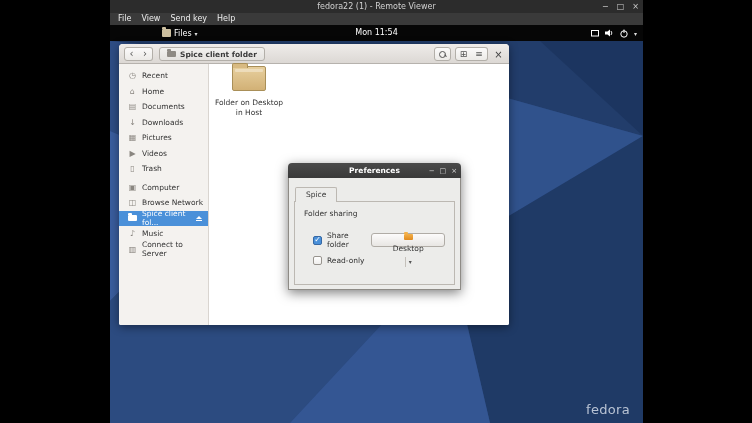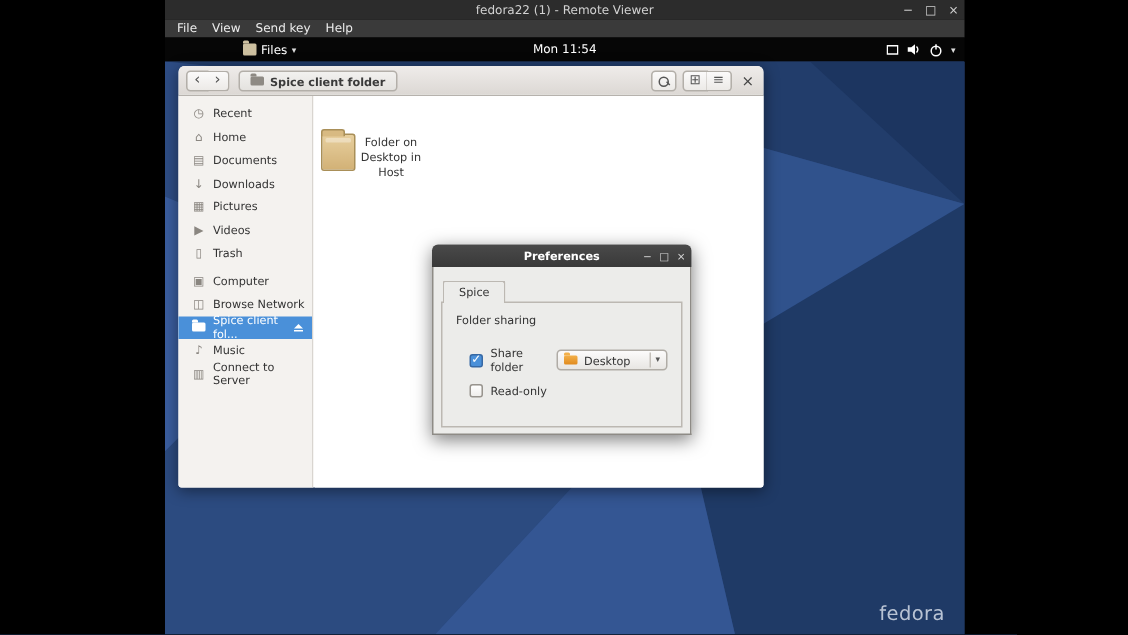--- a/index.html
+++ b/index.html
@@ -52,42 +52,42 @@
   .sb-ico { width:9px; text-align:center; font-size:8px; color:#8a8680; flex:none; }
   .sb-item.gap { margin-top:3px; }
   .sb-item.selected { background:#4a90d9; color:#fff; }
   .sb-folder { width:9px; height:6px; background:#fff; border-radius:1px; position:relative; flex:none; }
   .sb-folder::before { content:""; position:absolute; top:-2px; left:0; width:4px; height:2px; background:#fff; border-radius:1px 1px 0 0; }
   .eject { margin-left:auto; margin-right:6px; display:flex; flex-direction:column; align-items:center; gap:1px; }
   .eject-tri { width:0; height:0; border-left:3px solid transparent; border-right:3px solid transparent; border-bottom:3px solid #fff; }
   .eject-bar { width:6px; height:1.5px; background:#fff; }
 
   .content { position:absolute; left:91px; top:20px; right:0; bottom:0; background:#fff; border-radius:0 0 2px 0; }
-  .file-item { position:absolute; left:4px; top:19px; width:70px; display:flex; flex-direction:row; align-items:center; }
+  .file-item { position:absolute; left:4px; top:2px; width:70px; display:flex; flex-direction:column; align-items:center; }
   .big-folder { width:34px; height:25px; background:linear-gradient(#e7cf9e,#d2b176); border:1px solid #a98f58; border-radius:2px; position:relative; }
   .big-folder::before { content:""; position:absolute; top:-4px; left:-1px; width:14px; height:4px; background:#d8ba82; border:1px solid #a98f58; border-bottom:none; border-radius:2px 2px 0 0; }
   .big-folder::after { content:""; position:absolute; left:2px; right:2px; top:2px; height:3px; background:rgba(255,255,255,.35); border-radius:1px; }
   .file-label { margin-top:7px; font-size:7.5px; line-height:1.35; color:#333; text-align:center; width:70px; }
 
   
   .prefs { position:absolute; left:178px; top:163px; width:173px; height:127px; z-index:5; box-shadow:0 3px 12px rgba(0,0,0,.5); border-radius:4px 4px 0 0; }
   .prefs-titlebar { position:absolute; top:0; left:0; right:0; height:15px; background:linear-gradient(#4a4a4a,#393939); border-radius:4px 4px 0 0; }
   .prefs-title { display:block; text-align:center; color:#fff; font-size:7.5px; font-weight:bold; line-height:15px; }
   .prefs-controls { position:absolute; right:4px; top:0; height:15px; display:flex; align-items:center; gap:5px; color:#d8d8d8; font-size:7px; }
   .prefs-body { position:absolute; top:15px; left:0; right:0; bottom:0; background:#ececea; border:1px solid #8e8b86; border-top:none; padding:4px 5px; }
   .prefs-tab { display:inline-block; padding:2px 10px 3px; font-size:7.5px; color:#333; background:#ececea; border:1px solid #bcb8b2; border-bottom:none; border-radius:2px 2px 0 0; position:relative; z-index:2; margin-left:1px; }
   .prefs-frame { border:1px solid #bcb8b2; margin-top:-1px; height:84px; padding:7px 9px; background:#ececea; }
   .section-label { font-size:7.5px; color:#333; }
   .share-row { display:flex; align-items:center; gap:5px; margin:13px 0 0 9px; }
   .readonly-row { display:flex; align-items:center; gap:5px; margin:7px 0 0 9px; }
   .cb { width:9px; height:9px; border:1px solid #98948e; border-radius:2px; background:linear-gradient(#fff,#efeeec); flex:none; display:flex; align-items:center; justify-content:center; }
   .cb.checked { background:#4a90d9; border-color:#3668a4; }
   .cb .mark { color:#fff; font-size:8px; line-height:1; }
   .cb-label { font-size:7.5px; color:#333; }
-  .combo { margin-left:3px; width:90px; height:14px; border:1px solid #b0aca6; border-radius:3px; background:linear-gradient(#fcfbfb,#e8e6e3); display:flex; align-items:center; gap:4px; padding:0 4px; }
+  .combo { margin-left:3px; width:90px; height:14px; border:1px solid #b0aca6; border-radius:3px; background:linear-gradient(#fcfbfb,#e8e6e3); display:flex; align-items:center; gap:4px; padding:0 4px;flex-direction:column; }
   .combo-folder { width:9px; height:6px; background:linear-gradient(#f3b04a,#e08a1e); border-radius:1px; position:relative; flex:none; }
   .combo-folder::before { content:""; position:absolute; top:-2px; left:0; width:4px; height:2px; background:#f3b04a; border-radius:1px 1px 0 0; }
   .combo-value { font-size:7.5px; color:#333; flex:1; }
   .combo-arrow { font-size:6px; color:#555; padding-left:3px; border-left:1px solid #c4c0ba; line-height:10px; }
 </style>
 </head>
 <body>
 
 <div class="stage">
   <div class="viewer">

